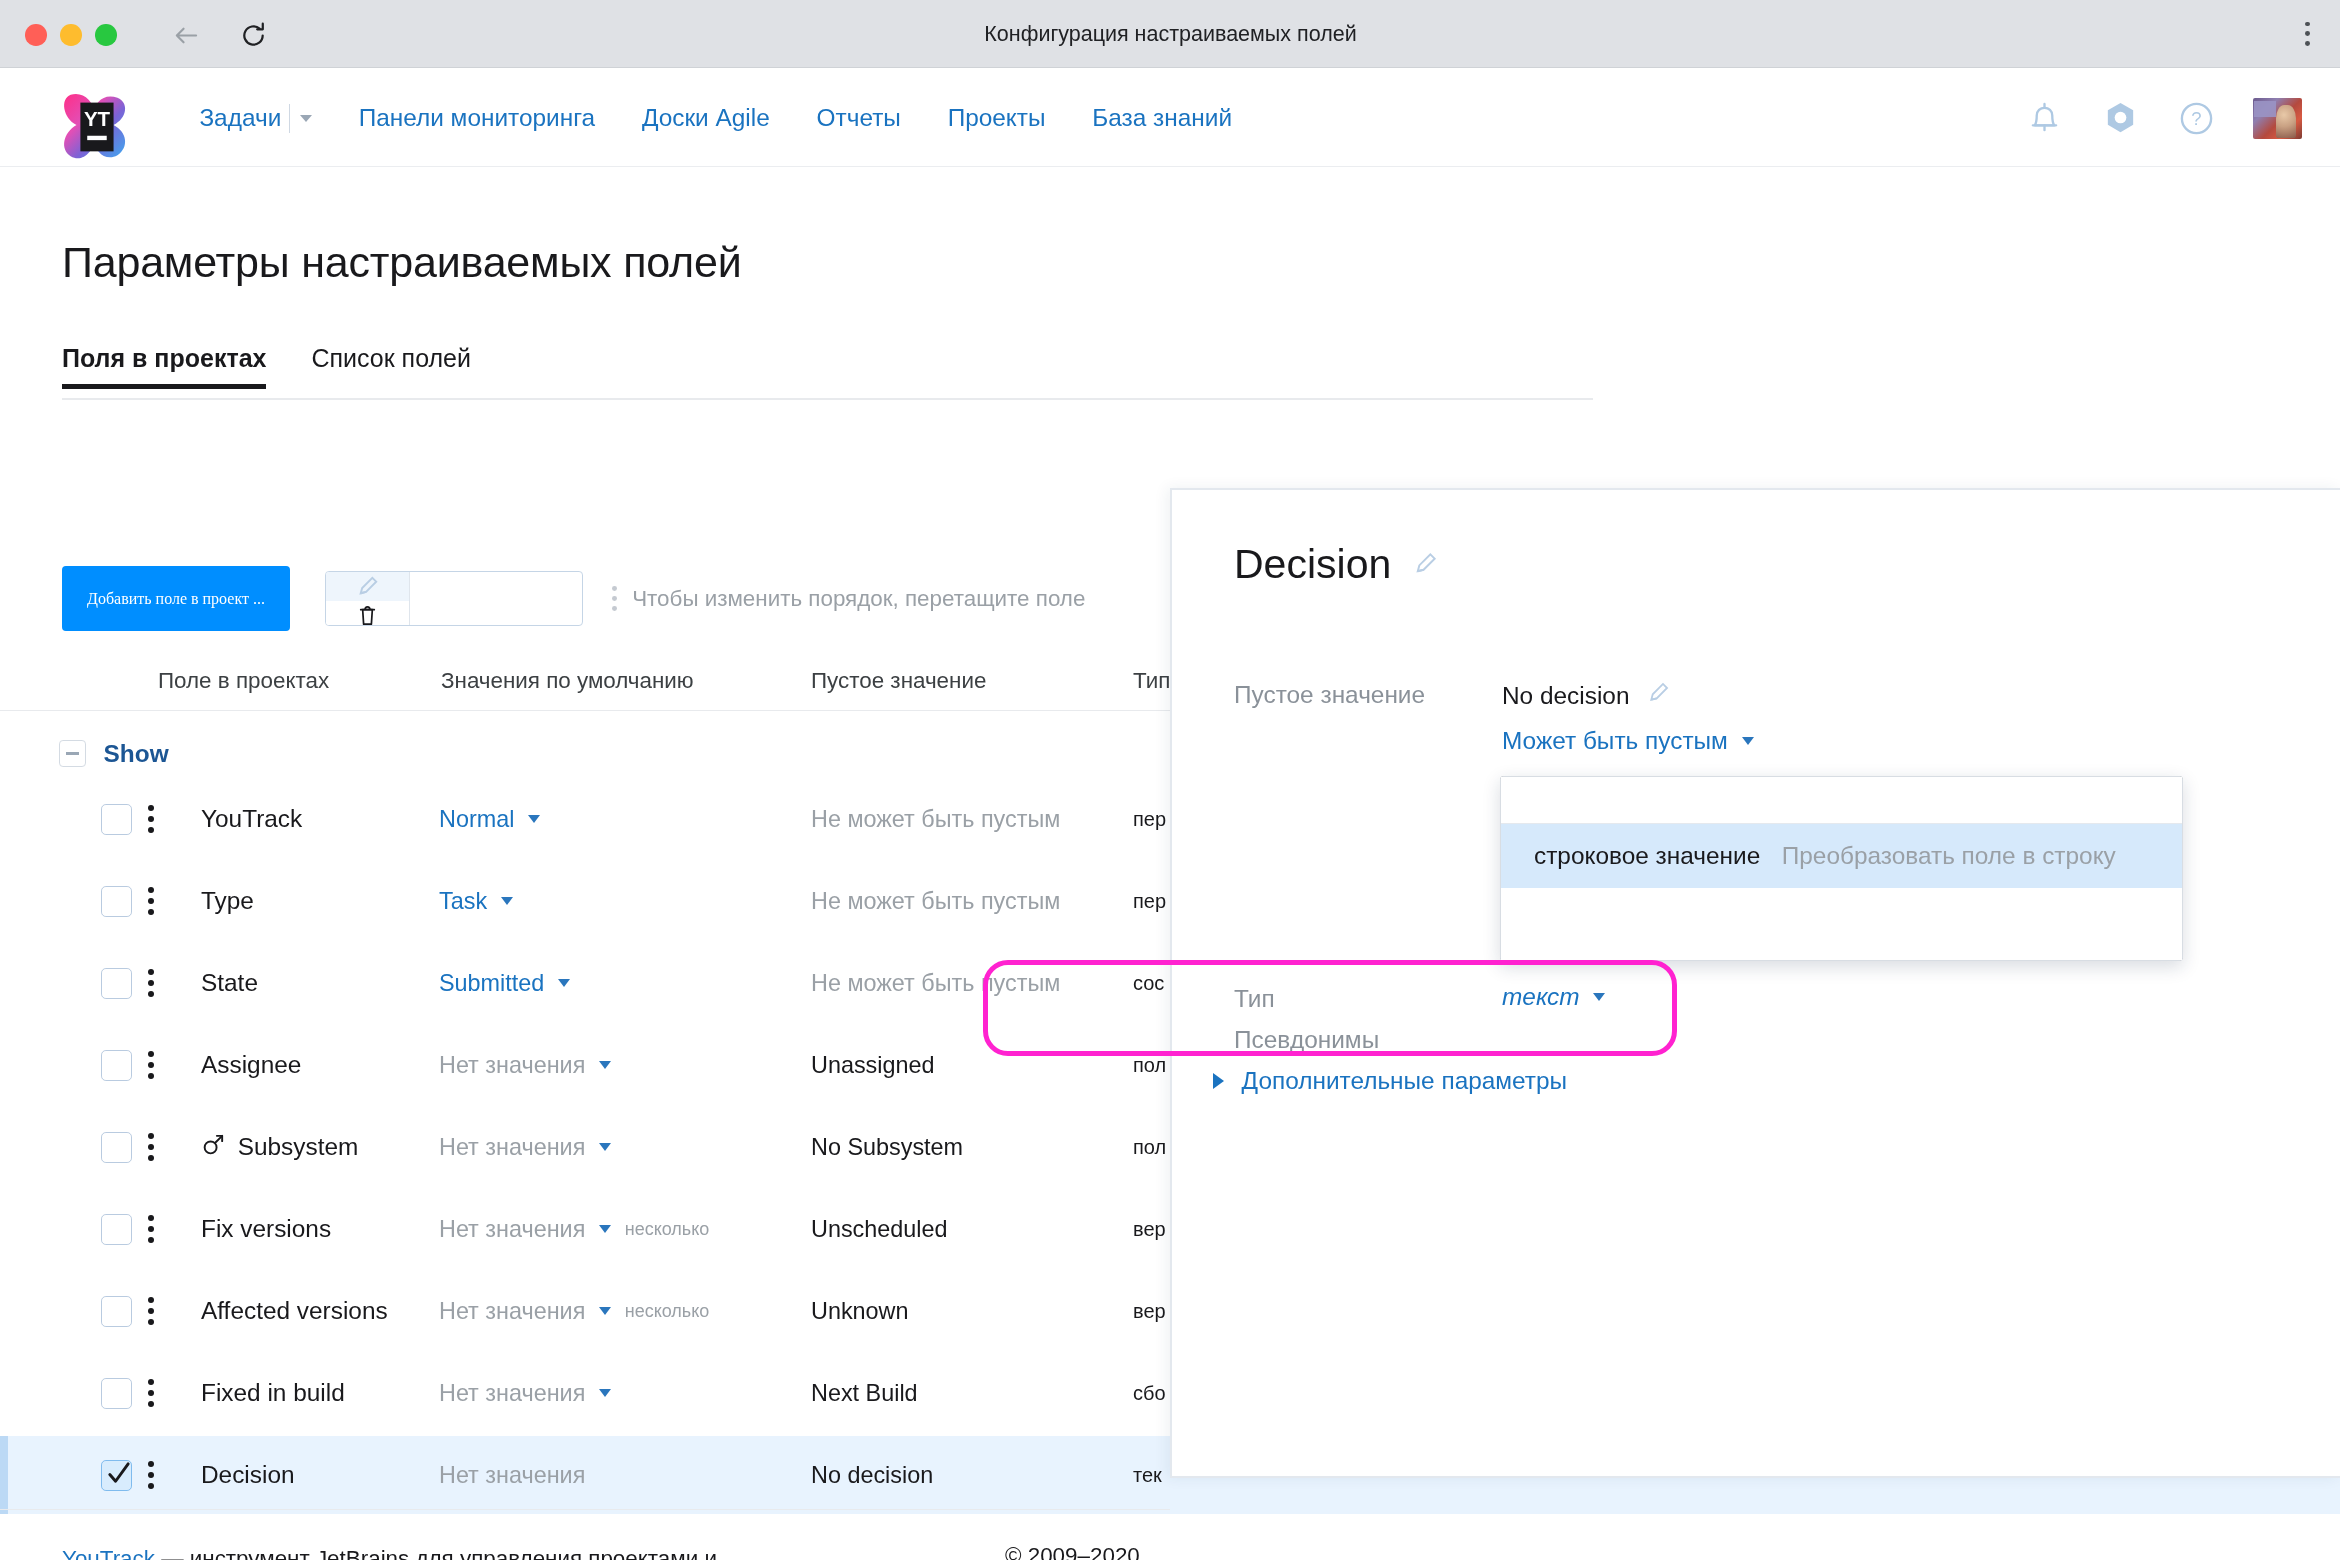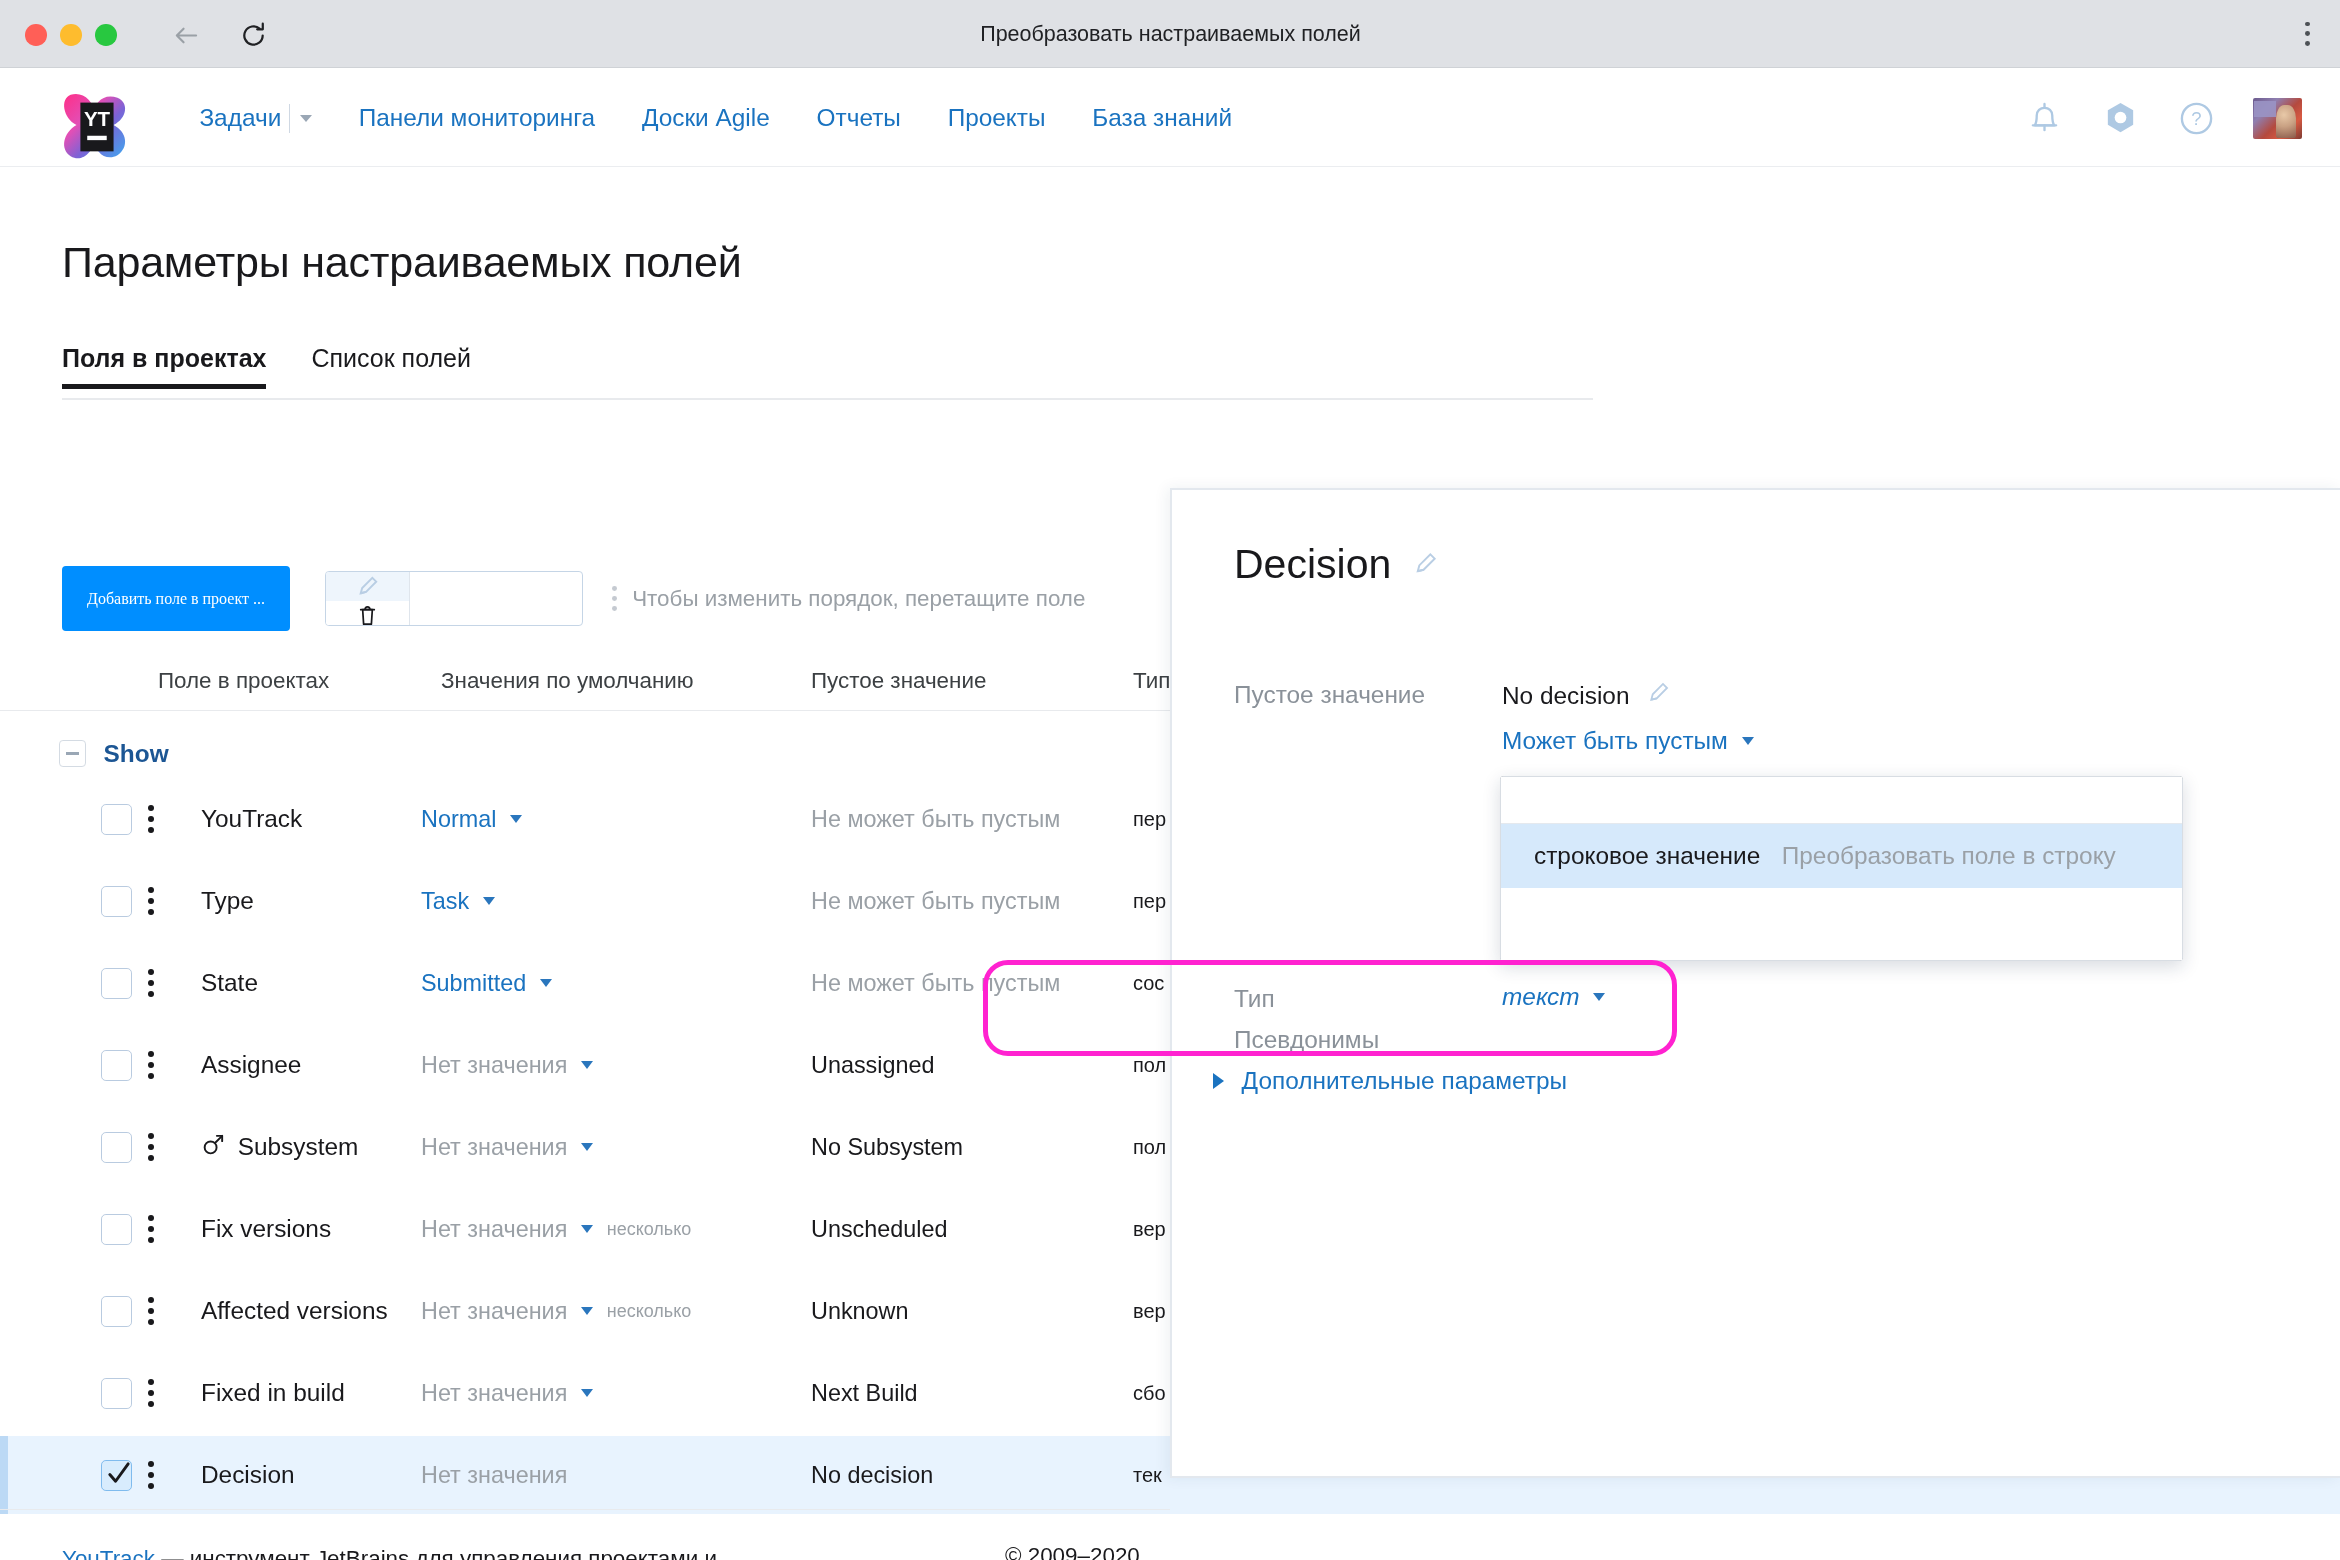--- a/index.html
+++ b/index.html
@@ -120,21 +120,21 @@
   .row.selected .sel-bar { position: absolute; left: 0; top: 0; width: 7.8px; height: 78px; background: #bcd9f5; }
   .cb {
     position: absolute; left: 101px; width: 31px; height: 31px;
     border: 1.5px solid #b9cbe0; border-radius: 4.9px; background: #fff; cursor: pointer;
   }
   .cb.checked { background: #d8ecfd; border-color: #7fbbee; }
   .cb.checked svg { position: absolute; left: 2px; top: -2px; }
   .drag { position: absolute; left: 148px; display: flex; flex-direction: column; gap: 4.9px; cursor: grab; }
   .drag i { width: 5.9px; height: 5.9px; background: #19191c; border-radius: 50%; display: block; }
   .f-name { position: absolute; left: 201px; font-size: 24.4px; color: #19191c; display: flex; align-items: center; gap: 11.7px; }
-  .f-default { position: absolute; left: 421px; font-size: 23.4px; display: flex; align-items: center; gap: 13.7px; }
+  .f-default { position: absolute; left: 439px; font-size: 23.4px; display: flex; align-items: center; gap: 13.7px; }
   .f-default .val-link { color: #1a73c0; cursor: pointer; }
   .f-default .val-none { color: #9aa0a6; }
   .f-default .multi { color: #9aa0a6; font-size: 18px; }
   .caret-blue { width: 0; height: 0; border-left: 6.8px solid transparent; border-right: 6.8px solid transparent; border-top: 8.8px solid #2a76bd; }
   .caret-grey { width: 0; height: 0; border-left: 6.8px solid transparent; border-right: 6.8px solid transparent; border-top: 8.8px solid #2a76bd; }
   .f-empty { position: absolute; left: 811px; font-size: 23.4px; }
   .f-empty.muted { color: #9aa0a6; }
   .f-empty.dark { color: #19191c; }
   .f-type { position: absolute; left: 1133px; font-size: 20px; color: #19191c; white-space: nowrap; }
 
@@ -193,21 +193,21 @@
       <svg width="29" height="27" viewBox="0 0 30 28">
           <path d="M13 7 L6 14 L13 21 M6 14 H26" stroke="#9aa0a6" stroke-width="2.2" fill="none" stroke-linecap="round" stroke-linejoin="round"></path>
         </svg>
     </div>
     <div class="nav-reload">
       <svg width="29" height="29" viewBox="0 0 30 30">
           <path d="M24.5 15 a9.5 9.5 0 1 1 -3.2 -7.1" stroke="#202124" stroke-width="2.3" fill="none" stroke-linecap="round"></path>
           <path d="M24.6 2.8 V8.6 H18.8" stroke="#202124" stroke-width="2.3" fill="none" stroke-linecap="round" stroke-linejoin="round"></path>
         </svg>
     </div>
-    <div class="chrome-title">Преобразовать настраиваемых полей</div>
+    <div class="chrome-title">Конфигурация настраиваемых полей</div>
     <div class="chrome-menu">
         <i></i>
         <i></i>
         <i></i>
       </div>
   </div>
 </div>
 
 <div class="topnav">
   <div class="yt-logo">

